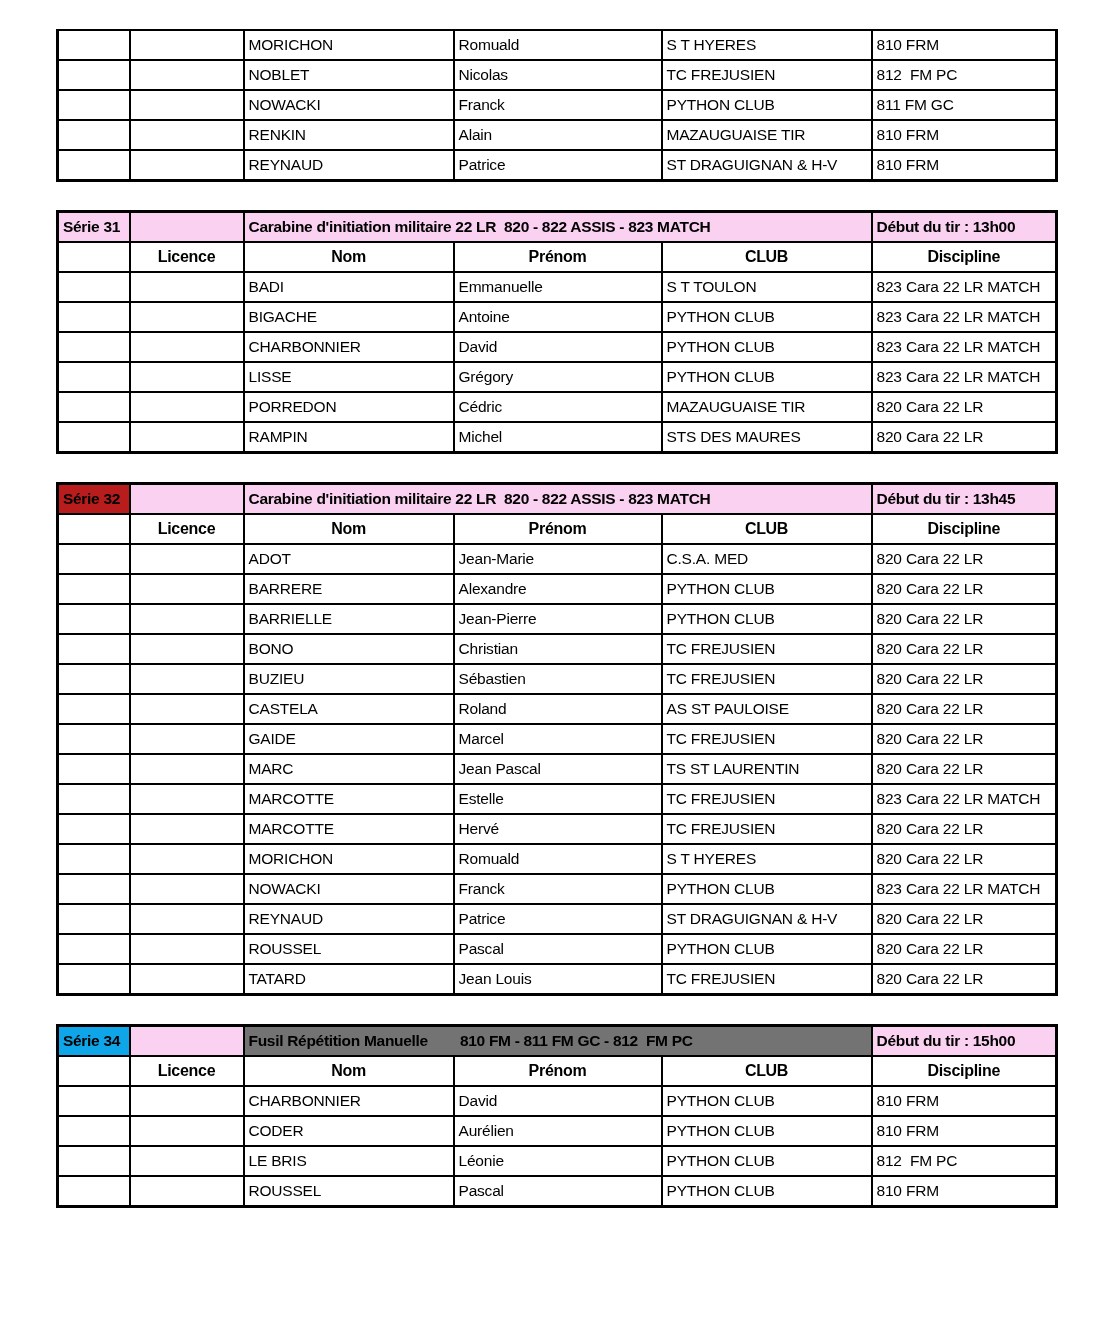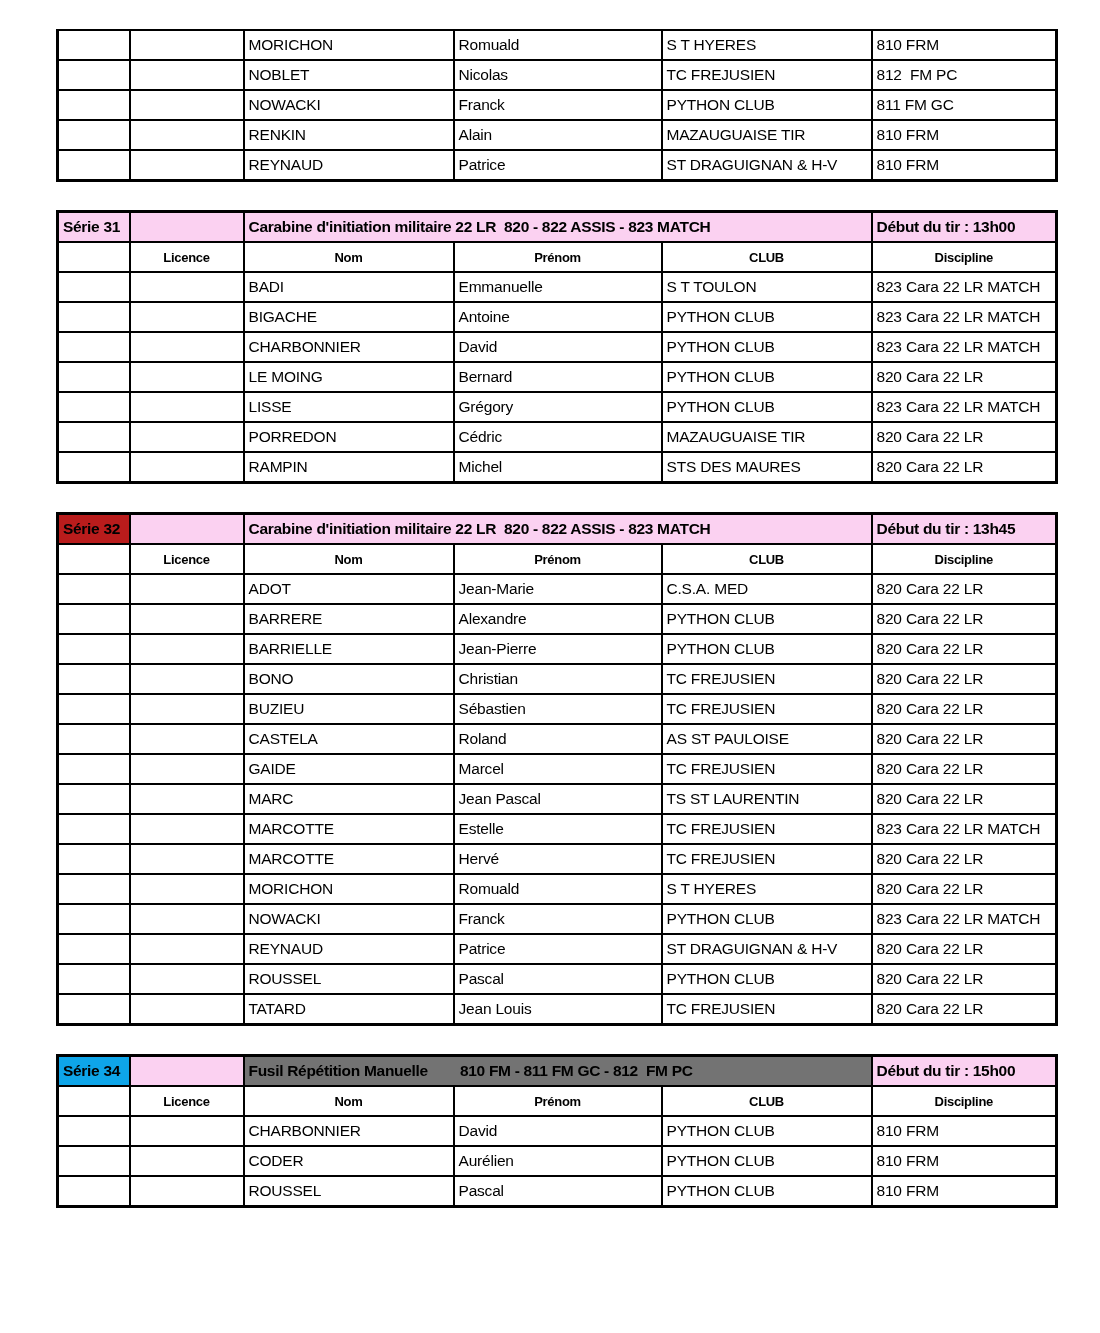--- a/index.html
+++ b/index.html
@@ -44,21 +44,21 @@
     vertical-align: middle;
     text-align: left;
   }
   tr.pink-row td {
     font-weight: bold;
     letter-spacing: -0.3px;
   }
   tr.head-row td {
     font-weight: bold;
     text-align: center;
-    font-size: 13px;
+    font-size: 16px;
     letter-spacing: -0.3px;
     padding: 0;
   }
   td.serie-cell {
     font-weight: bold;
     padding-left: 5px;
     margin-top: 20px;
   }
   td.title-cell {
     font-weight: bold;
@@ -185,28 +185,20 @@
           <td></td>
           <td></td>
           <td>CHARBONNIER</td>
           <td>David</td>
           <td>PYTHON CLUB</td>
           <td>823 Cara 22 LR MATCH</td>
         </tr>
         <tr>
           <td></td>
           <td></td>
-          <td>LE MOING</td>
-          <td>Bernard</td>
-          <td>PYTHON CLUB</td>
-          <td>820 Cara 22 LR</td>
-        </tr>
-        <tr>
-          <td></td>
-          <td></td>
           <td>LISSE</td>
           <td>Grégory</td>
           <td>PYTHON CLUB</td>
           <td>823 Cara 22 LR MATCH</td>
         </tr>
         <tr>
           <td></td>
           <td></td>
           <td>PORREDON</td>
           <td>Cédric</td>
@@ -411,20 +403,28 @@
           <td></td>
           <td></td>
           <td>CODER</td>
           <td>Aurélien</td>
           <td>PYTHON CLUB</td>
           <td>810 FRM</td>
         </tr>
         <tr>
           <td></td>
           <td></td>
+          <td>LE BRIS</td>
+          <td>Léonie</td>
+          <td>PYTHON CLUB</td>
+          <td>812  FM PC</td>
+        </tr>
+        <tr>
+          <td></td>
+          <td></td>
           <td>ROUSSEL</td>
           <td>Pascal</td>
           <td>PYTHON CLUB</td>
           <td>810 FRM</td>
         </tr>
       </tbody>
   </table>
 
   <div class="footer">
     

